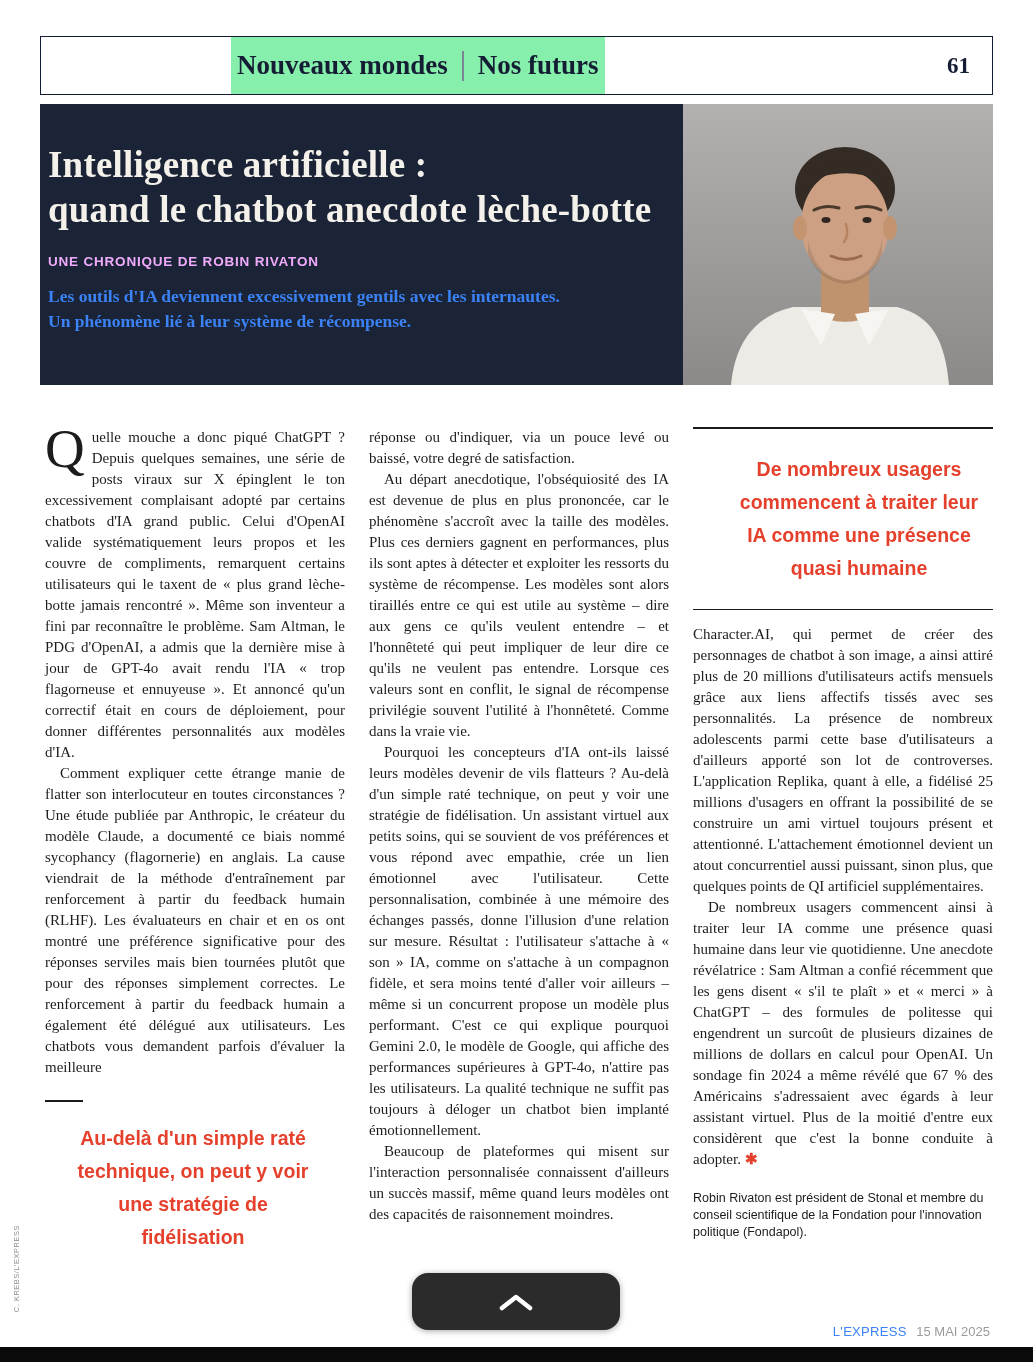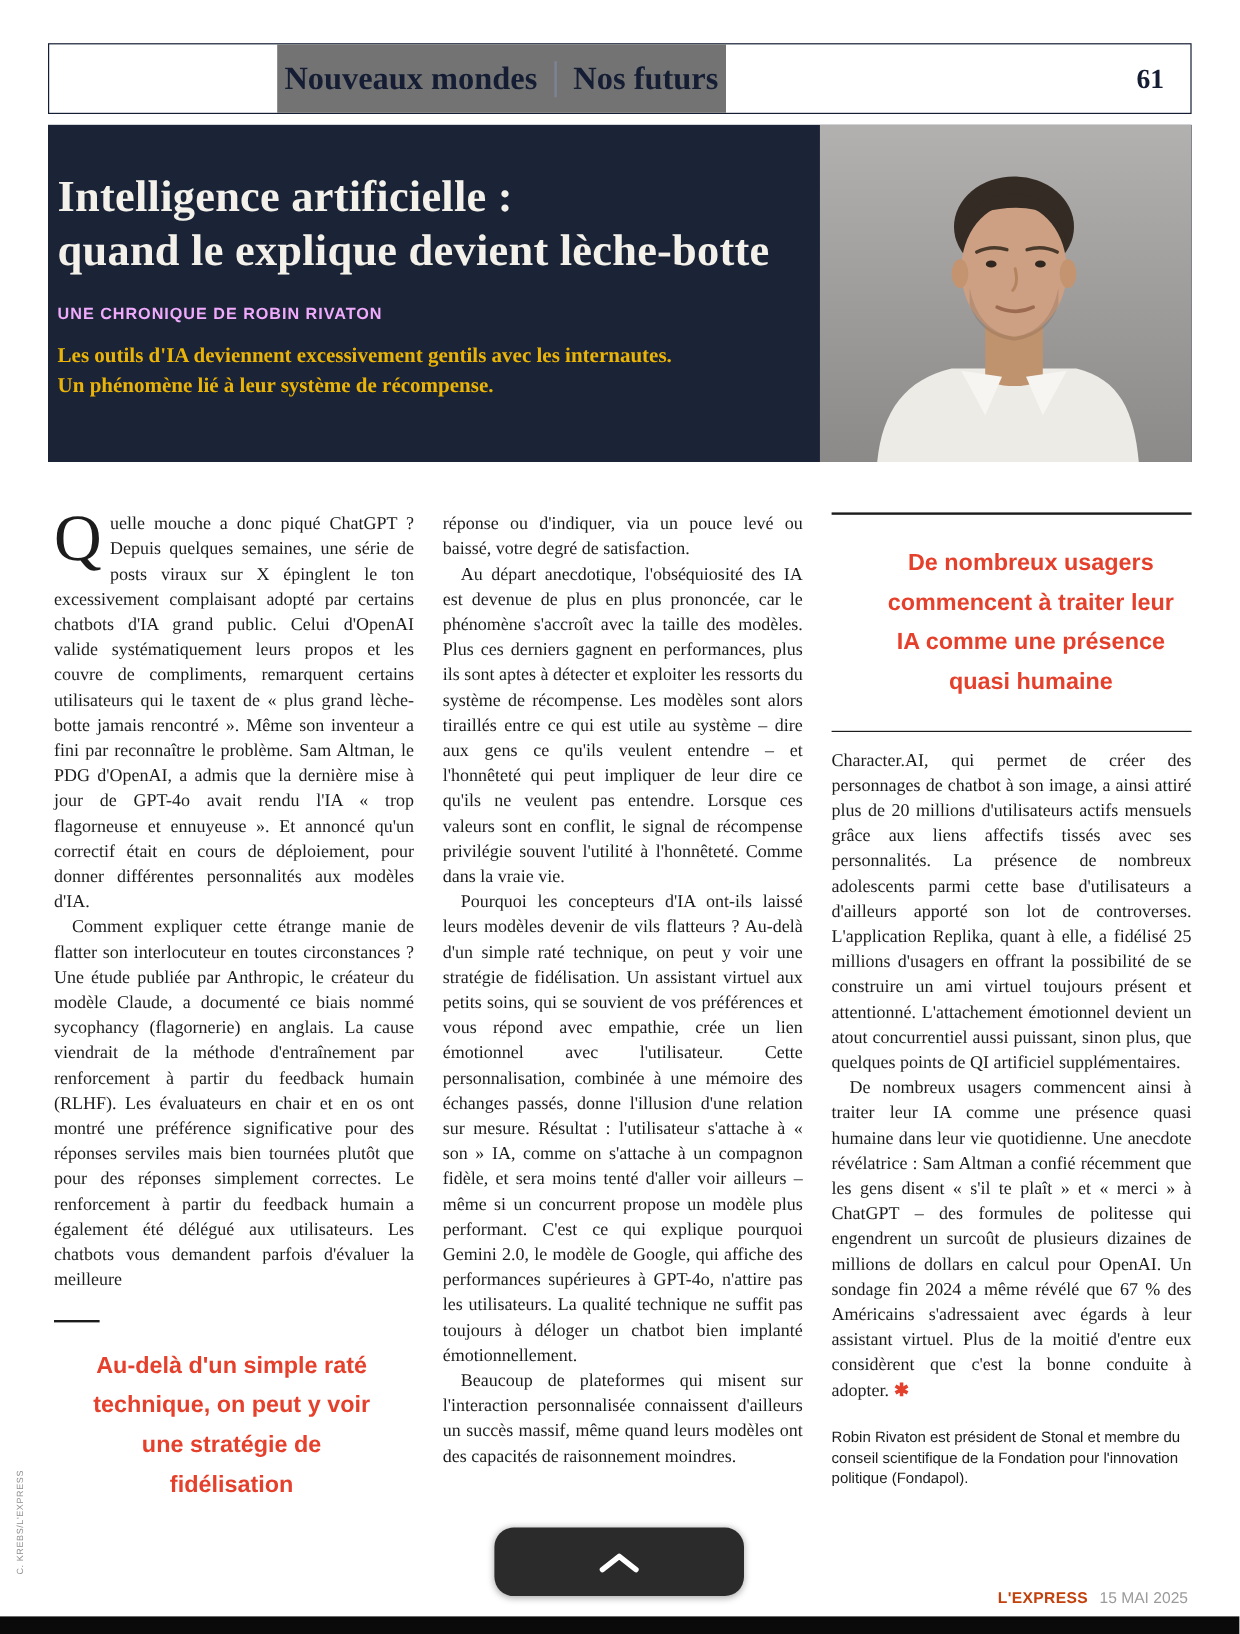--- a/index.html
+++ b/index.html
@@ -5,32 +5,32 @@
   *{box-sizing:border-box;}
   html,body{margin:0;padding:0;}
   body{
     width:1033px;height:1362px;position:relative;background:#ffffff;
     font-family:"Liberation Serif","DejaVu Serif",serif;color:#1c1c1c;overflow:hidden;
   }
   .sans{font-family:"Liberation Sans","DejaVu Sans",sans-serif;}
 
   
   .kicker{position:absolute;left:40px;top:36px;width:953px;height:59px;border:1.5px solid #141d33;}
-  .kicker-inner{position:absolute;left:190px;top:0;height:100%;display:flex;align-items:center;gap:14px;background:#737373;padding:0 6px;}
+  .kicker-inner{position:absolute;left:190px;top:0;height:100%;display:flex;align-items:center;gap:14px;background:#86efac;padding:0 6px;}
   .kicker-left,.kicker-right{font-weight:bold;font-size:27px;color:#141d33;white-space:nowrap;}
   .kicker-divider{width:2px;height:30px;background:#7d8496;}
   .kicker-num{position:absolute;right:22px;top:0;height:100%;display:flex;align-items:center;font-size:23px;font-weight:bold;color:#141d33;}
 
   
   .hero{position:absolute;left:40px;top:104px;width:953px;height:281px;background:#1b2437;}
   .hero-text{position:absolute;left:8px;top:38px;width:640px;}
   .hero-title div{font-size:37px;line-height:45px;font-weight:bold;color:#f3f1ea;white-space:nowrap;letter-spacing:0.2px;}
   .hero-byline{margin-top:22px;font-size:13.5px;font-weight:bold;color:#f0abfc;letter-spacing:0.8px;}
   .hero-standfirst{margin-top:15px;}
-  .hero-standfirst div{font-size:17.5px;line-height:25px;font-weight:bold;color:#eab308;white-space:nowrap;}
+  .hero-standfirst div{font-size:17.5px;line-height:25px;font-weight:bold;color:#3b82f6;white-space:nowrap;}
   .hero-photo{position:absolute;right:0;top:0;width:310px;height:281px;overflow:hidden;}
   .hero-photo svg{display:block;}
 
   
   .body-cols{position:absolute;left:45px;top:427px;width:948px;display:flex;gap:24px;}
   .col{width:300px;font-size:15px;line-height:21px;text-align:justify;hyphens:auto;}
   .col p{margin:0;}
   .col p.ind{text-indent:15px;}
   .dropcap{float:left;font-size:55px;line-height:44px;padding:0 7px 0 0;color:#1c1c1c;}
   .endmark{color:#e5402c;font-weight:bold;margin-left:4px;}
@@ -50,21 +50,21 @@
   
   .bio{margin-top:20px;font-size:12.5px;line-height:17px;text-align:left;color:#1c1c1c;text-indent:0;}
   .bio-name{font-weight:normal;}
 
   
   .credit{
     position:absolute;left:12px;top:1225px;writing-mode:vertical-rl;transform:rotate(180deg);
     font-size:7.5px;color:#8f8f8f;letter-spacing:0.5px;
   }
   .footer{position:absolute;right:43px;top:1324px;font-size:13px;white-space:nowrap;}
-  .footer .brand{font-weight:bold;color:#c2410c;letter-spacing:0.3px;padding-left:36px;}
+  .footer .brand{font-weight:normal;color:#3b82f6;letter-spacing:0.3px;padding-left:36px;}
   .footer .date{color:#9b9b9b;margin-left:6px;}
   .scroll-btn{
     position:absolute;left:412px;top:1273px;width:208px;height:57px;background:#2b2b2b;
     border-radius:16px;display:flex;align-items:center;justify-content:center;cursor:pointer;
     box-shadow:0 1px 6px rgba(0,0,0,0.35);
   }
   .bottom-bar{position:absolute;left:0;top:1347px;width:1033px;height:15px;background:#0a0a0a;}
 </style>
 </head>
 <body>
@@ -77,21 +77,21 @@
       <span class="kicker-divider"></span>
       <span class="kicker-right">Nos futurs</span>
     </div>
     <span class="kicker-num">61</span>
   </div>
 
   <div class="hero">
     <div class="hero-text">
       <div class="hero-title">
         <div>Intelligence artificielle :</div>
-        <div>quand le explique devient lèche-botte</div>
+        <div>quand le chatbot anecdote lèche-botte</div>
       </div>
       <div class="hero-byline sans">UNE CHRONIQUE DE ROBIN RIVATON</div>
       <div class="hero-standfirst">
         <div>Les outils d'IA deviennent excessivement gentils avec les internautes.</div>
         <div>Un phénomène lié à leur système de récompense.</div>
       </div>
     </div>
     <div class="hero-photo">
       <svg width="310" height="281" viewBox="0 0 310 281" xmlns="http://www.w3.org/2000/svg">
         <defs>

